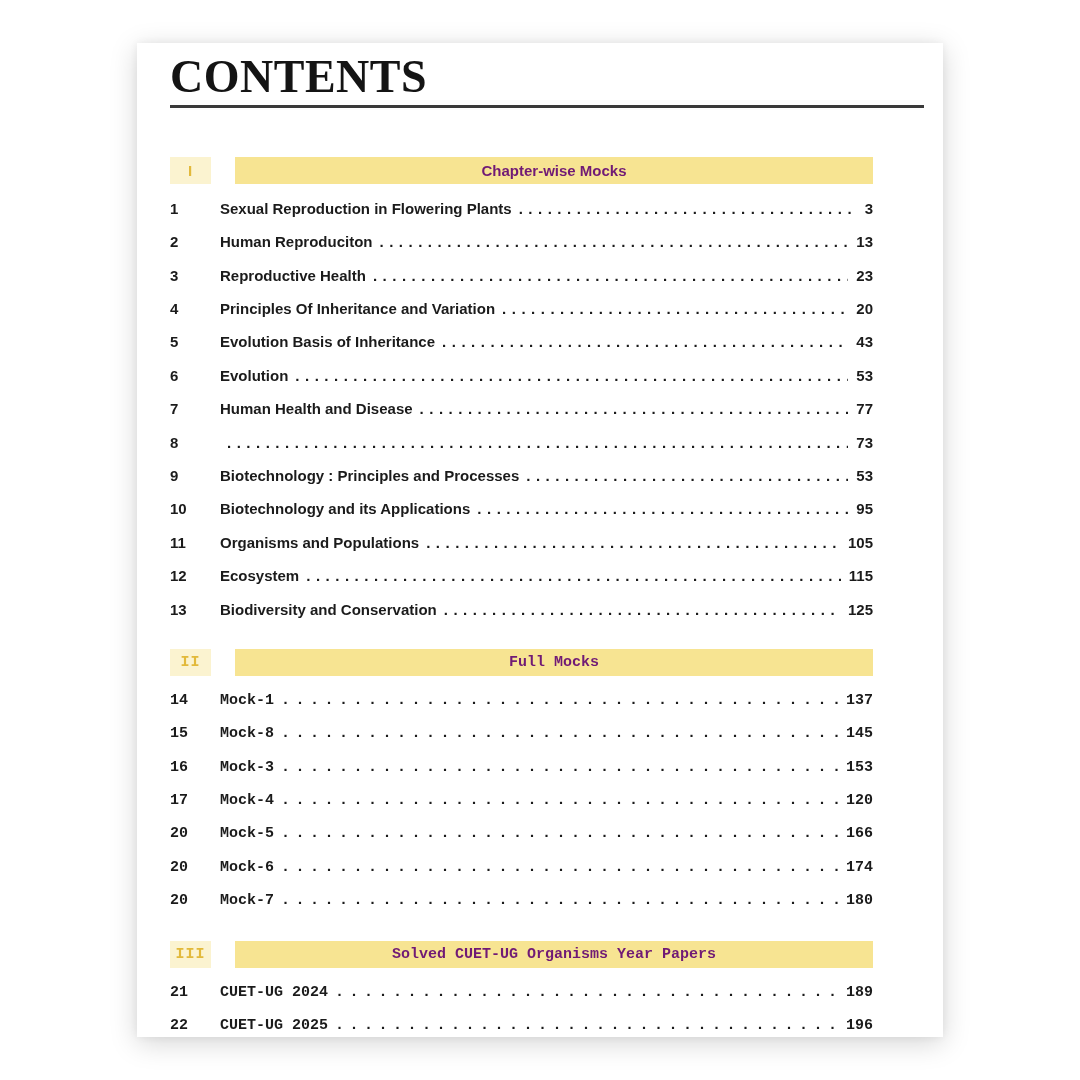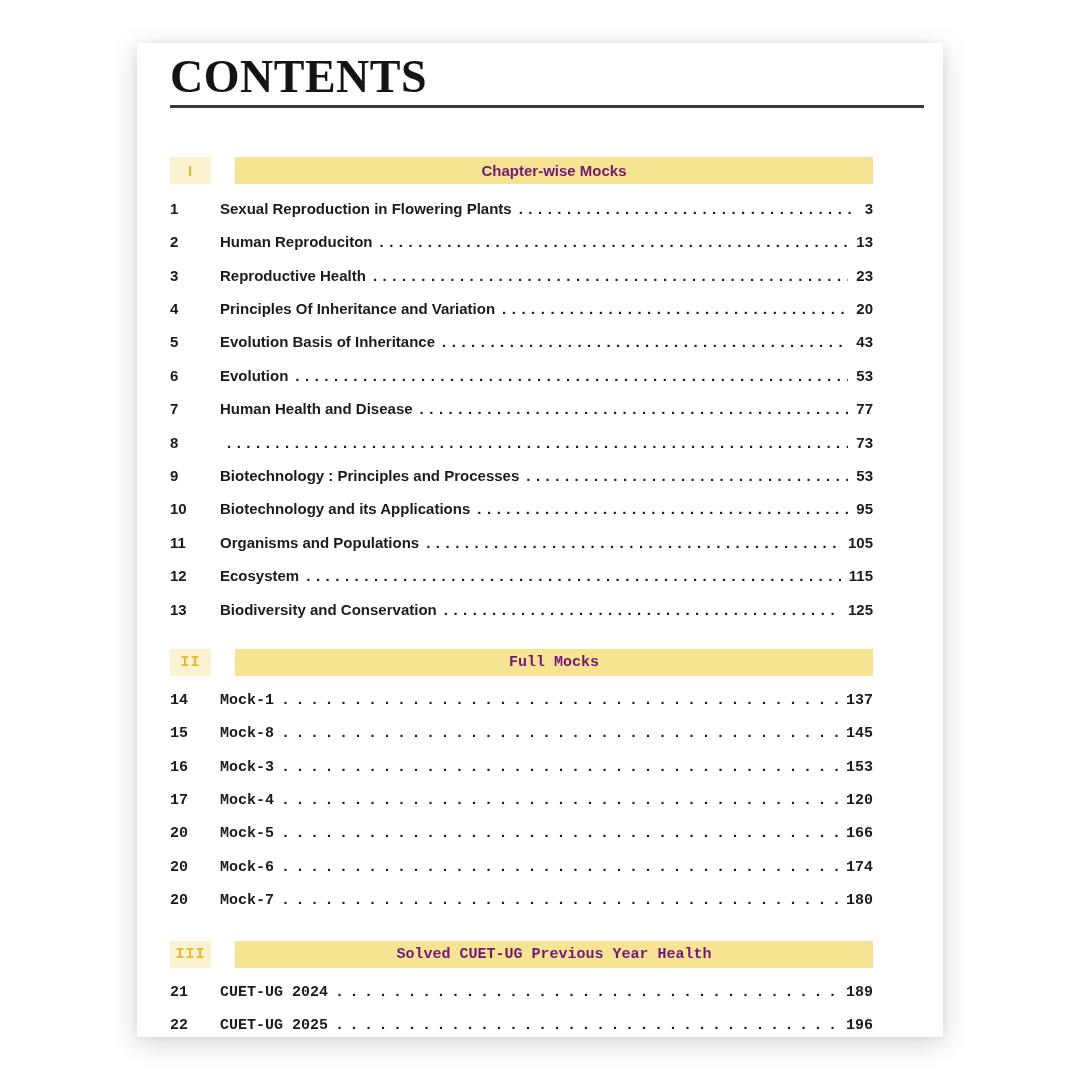--- a/index.html
+++ b/index.html
@@ -254,21 +254,21 @@
     <span class="row-title">Mock-7</span>
     <span class="row-dots"></span>
     <span class="row-page">180</span>
   </div>
 </div>
   </section>
 
   <section class="toc-section">
     <div class="section-header">
       <div class="numeral-box">III</div>
-      <div class="section-bar">Solved CUET-UG Previous Year Health</div>
+      <div class="section-bar">Solved CUET-UG Organisms Year Papers</div>
     </div>
     <div class="rows">
   <div class="toc-row">
     <span class="row-num">21</span>
     <span class="row-title">CUET-UG 2024</span>
     <span class="row-dots"></span>
     <span class="row-page">189</span>
   </div>
 
   <div class="toc-row">

